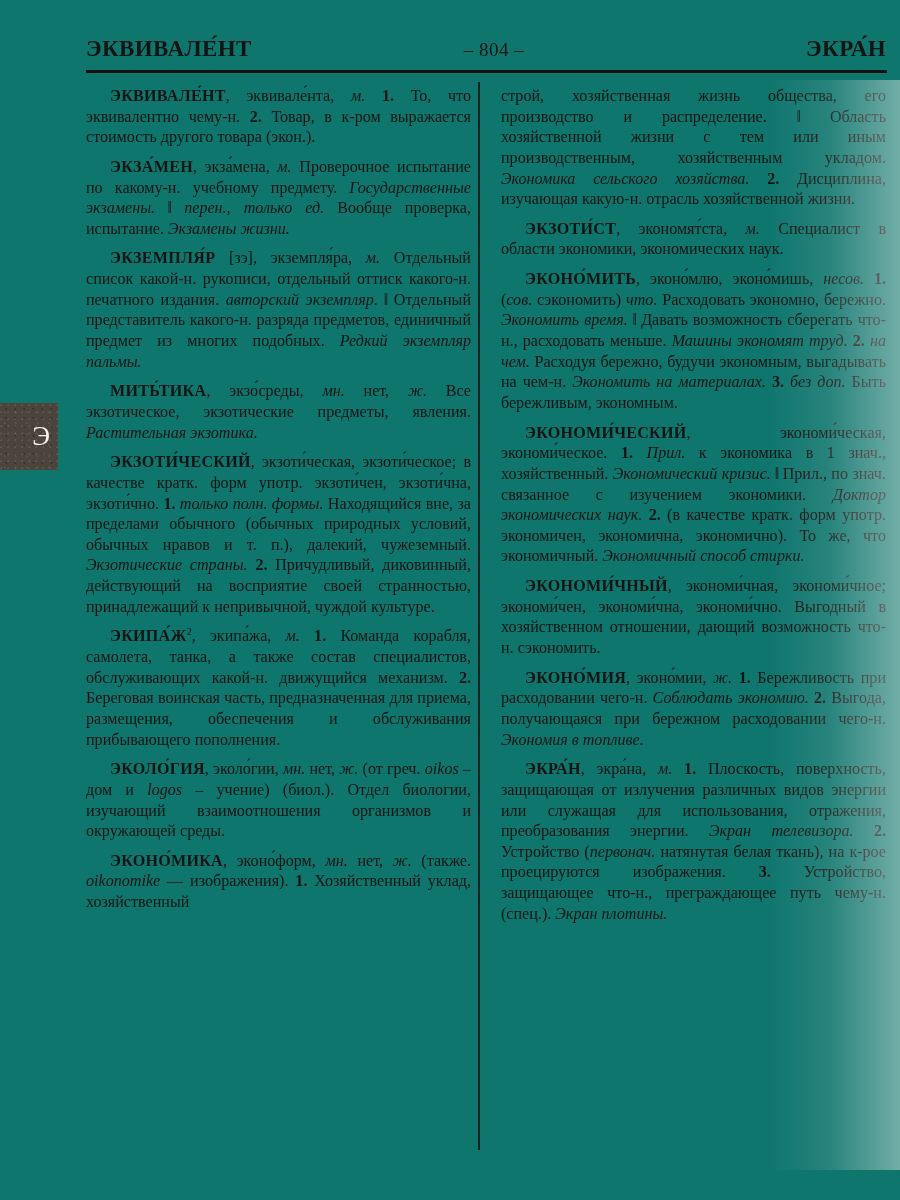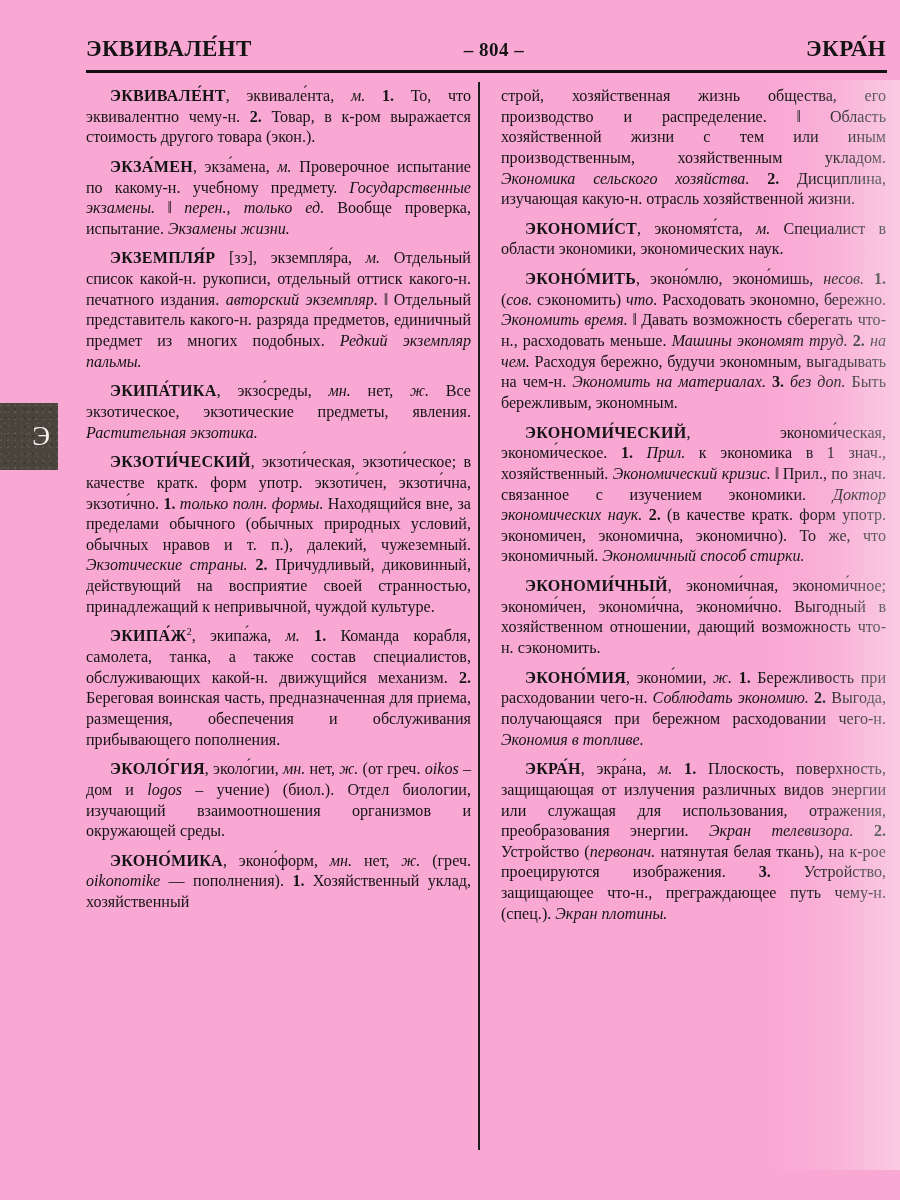--- a/index.html
+++ b/index.html
@@ -14,21 +14,21 @@
     color: #141414;
     overflow: hidden;
     position: relative;
   }
 
   .page {
     position: absolute;
     left: 0; top: 0;
     width: 900px;
     height: 1200px;
-    background: #f9a8d4;
+    background: #0f766e;
   }
 
   
   .running-head {
     position: absolute;
     left: 86px;
     top: 36px;
     width: 800px;
     height: 34px;
   }
@@ -38,21 +38,21 @@
     justify-content: space-between;
     width: 100%;
     font-weight: bold;
     font-size: 23px;
     letter-spacing: 0.4px;
   }
   .rh-left, .rh-right {
     white-space: nowrap;
   }
   .rh-center {
-    font-weight: bold;
+    font-weight: normal;
     font-size: 19px;
     letter-spacing: 0.5px;
     margin-left: -70px;
   }
   .head-rule {
     position: absolute;
     left: 86px;
     top: 70px;
     width: 801px;
     height: 3px;
@@ -176,29 +176,29 @@
   <div class="thumb-tab">
     <span class="thumb-tab-letter">Э</span>
   </div>
 
   <div class="columns">
     <div class="col-rule"></div>
     <div class="col col-left" id="col-left">
         <p class="entry"><span class="hw">ЭКВИВАЛЕ́НТ</span><span class="">, эквивале́нта, </span><span class="it">м.</span><span class=""> </span><span class="num">1.</span><span class=""> То, что эквивалентно чему-н. </span><span class="num">2.</span><span class=""> Товар, в к-ром выражается стоимость другого товара (экон.).</span></p>
         <p class="entry"><span class="hw">ЭКЗА́МЕН</span><span class="">, экза́мена, </span><span class="it">м.</span><span class=""> Проверочное испытание по какому-н. учебному предмету. </span><span class="it">Государственные экзамены.</span><span class="par"> ǁ </span><span class="it">перен., только ед.</span><span class=""> Вообще проверка, испытание. </span><span class="it">Экзамены жизни.</span></p>
         <p class="entry"><span class="hw">ЭКЗЕМПЛЯ́Р</span><span class=""> [зэ], экземпля́ра, </span><span class="it">м.</span><span class=""> Отдельный список какой-н. рукописи, отдельный оттиск какого-н. печатного издания. </span><span class="it">авторский экземпляр.</span><span class="par"> ǁ </span><span class="">Отдельный представитель какого-н. разряда предметов, единичный предмет из многих подобных. </span><span class="it">Редкий экземпляр пальмы.</span></p>
-        <p class="entry"><span class="hw">ЭКИПА́ТИКА</span><span class="">, экзо́среды, </span><span class="it">мн.</span><span class=""> нет, </span><span class="it">ж.</span><span class=""> Все экзотическое, экзотические предметы, явления. </span><span class="it">Растительная экзотика.</span></p>
+        <p class="entry"><span class="hw">МИТЬ́ТИКА</span><span class="">, экзо́среды, </span><span class="it">мн.</span><span class=""> нет, </span><span class="it">ж.</span><span class=""> Все экзотическое, экзотические предметы, явления. </span><span class="it">Растительная экзотика.</span></p>
         <p class="entry"><span class="hw">ЭКЗОТИ́ЧЕСКИЙ</span><span class="">, экзоти́ческая, экзоти́ческое; в качестве кратк. форм употр. экзоти́чен, экзоти́чна, экзоти́чно. </span><span class="num">1.</span><span class=""> </span><span class="it">только полн. формы.</span><span class=""> Находящийся вне, за пределами обычного (обычных природных условий, обычных нравов и т. п.), далекий, чужеземный. </span><span class="it">Экзотические страны.</span><span class=""> </span><span class="num">2.</span><span class=""> Причудливый, диковинный, действующий на восприятие своей странностью, принадлежащий к непривычной, чуждой культуре.</span></p>
         <p class="entry"><span class="hw">ЭКИПА́Ж</span><sup>2</sup><span class="">, экипа́жа, </span><span class="it">м.</span><span class=""> </span><span class="num">1.</span><span class=""> Команда корабля, самолета, танка, а также состав специалистов, обслуживающих какой-н. движущийся механизм. </span><span class="num">2.</span><span class=""> Береговая воинская часть, предназначенная для приема, размещения, обеспечения и обслуживания прибывающего пополнения.</span></p>
         <p class="entry"><span class="hw">ЭКОЛО́ГИЯ</span><span class="">, эколо́гии, </span><span class="it">мн.</span><span class=""> нет, </span><span class="it">ж.</span><span class=""> (от греч. </span><span class="it">oikos</span><span class=""> – дом и </span><span class="it">logos</span><span class=""> – учение) (биол.). Отдел биологии, изучающий взаимоотношения организмов и окружающей среды.</span></p>
-        <p class="entry"><span class="hw">ЭКОНО́МИКА</span><span class="">, эконо́форм, </span><span class="it">мн.</span><span class=""> нет, </span><span class="it">ж.</span><span class=""> (греч. </span><span class="it">oikonomike</span><span class=""> — пополнения). </span><span class="num">1.</span><span class=""> Хозяйственный уклад, хозяйственный</span></p>
+        <p class="entry"><span class="hw">ЭКОНО́МИКА</span><span class="">, эконо́форм, </span><span class="it">мн.</span><span class=""> нет, </span><span class="it">ж.</span><span class=""> (также. </span><span class="it">oikonomike</span><span class=""> — изображения). </span><span class="num">1.</span><span class=""> Хозяйственный уклад, хозяйственный</span></p>
       </div>
     <div class="col col-right" id="col-right">
         <p class="entry cont"><span class="">строй, хозяйственная жизнь общества, его производство и распределение. </span><span class="par">ǁ </span><span class="">Область хозяйственной жизни с тем или иным производственным, хозяйственным укладом. </span><span class="it">Экономика сельского хозяйства.</span><span class=""> </span><span class="num">2.</span><span class=""> Дисциплина, изучающая какую-н. отрасль хозяйственной жизни.</span></p>
-        <p class="entry"><span class="hw">ЭКОНОМИ́СТ</span><span class="">, экономят́ста, </span><span class="it">м.</span><span class=""> Специалист в области экономики, экономических наук.</span></p>
+        <p class="entry"><span class="hw">ЭКЗОТИ́СТ</span><span class="">, экономят́ста, </span><span class="it">м.</span><span class=""> Специалист в области экономики, экономических наук.</span></p>
         <p class="entry"><span class="hw">ЭКОНО́МИТЬ</span><span class="">, эконо́млю, эконо́мишь, </span><span class="it">несов.</span><span class=""> </span><span class="num">1.</span><span class=""> (</span><span class="it">сов.</span><span class=""> сэкономить) </span><span class="it">что.</span><span class=""> Расходовать экономно, бережно. </span><span class="it">Экономить время.</span><span class="par"> ǁ </span><span class="">Давать возможность сберегать что-н., расходовать меньше. </span><span class="it">Машины экономят труд.</span><span class=""> </span><span class="num">2.</span><span class=""> </span><span class="it">на чем.</span><span class=""> Расходуя бережно, будучи экономным, выгадывать на чем-н. </span><span class="it">Экономить на материалах.</span><span class=""> </span><span class="num">3.</span><span class=""> </span><span class="it">без доп.</span><span class=""> Быть бережливым, экономным.</span></p>
         <p class="entry"><span class="hw">ЭКОНОМИ́ЧЕСКИЙ</span><span class="">, экономи́ческая, экономи́ческое. </span><span class="num">1.</span><span class=""> </span><span class="it">Прил.</span><span class=""> к экономика в 1 знач., хозяйственный. </span><span class="it">Экономический кризис.</span><span class="par"> ǁ </span><span class="">Прил., по знач. связанное с изучением экономики. </span><span class="it">Доктор экономических наук.</span><span class=""> </span><span class="num">2.</span><span class=""> (в качестве кратк. форм употр. экономичен, экономична, экономично). То же, что экономичный. </span><span class="it">Экономичный способ стирки.</span></p>
         <p class="entry"><span class="hw">ЭКОНОМИ́ЧНЫЙ</span><span class="">, экономи́чная, экономи́чное; экономи́чен, экономи́чна, экономи́чно. Выгодный в хозяйственном отношении, дающий возможность что-н. сэкономить.</span></p>
         <p class="entry"><span class="hw">ЭКОНО́МИЯ</span><span class="">, эконо́мии, </span><span class="it">ж.</span><span class=""> </span><span class="num">1.</span><span class=""> Бережливость при расходовании чего-н. </span><span class="it">Соблюдать экономию.</span><span class=""> </span><span class="num">2.</span><span class=""> Выгода, получающаяся при бережном расходовании чего-н. </span><span class="it">Экономия в топливе.</span></p>
         <p class="entry"><span class="hw">ЭКРА́Н</span><span class="">, экра́на, </span><span class="it">м.</span><span class=""> </span><span class="num">1.</span><span class=""> Плоскость, поверхность, защищающая от излучения различных видов энергии или служащая для использования, отражения, преобразования энергии. </span><span class="it">Экран телевизора.</span><span class=""> </span><span class="num">2.</span><span class=""> Устройство (</span><span class="it">первонач.</span><span class=""> натянутая белая ткань), на к-рое проецируются изображения. </span><span class="num">3.</span><span class=""> Устройство, защищающее что-н., преграждающее путь чему-н. (спец.). </span><span class="it">Экран плотины.</span></p>
       </div>
   </div>
 
   <div class="fade-edge"></div>
 </div>

